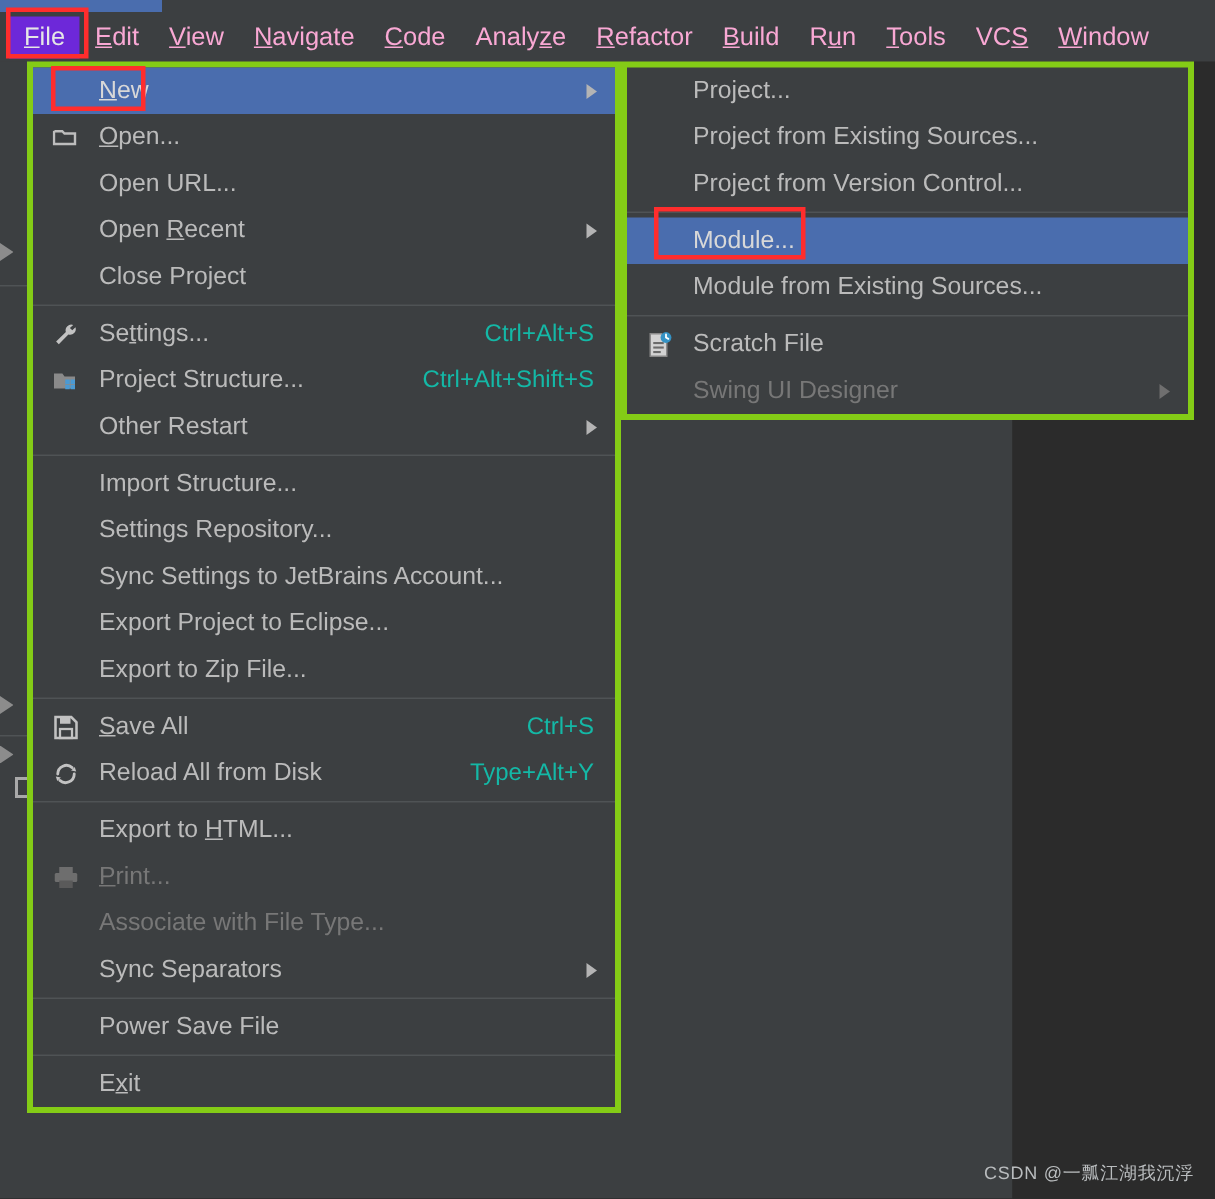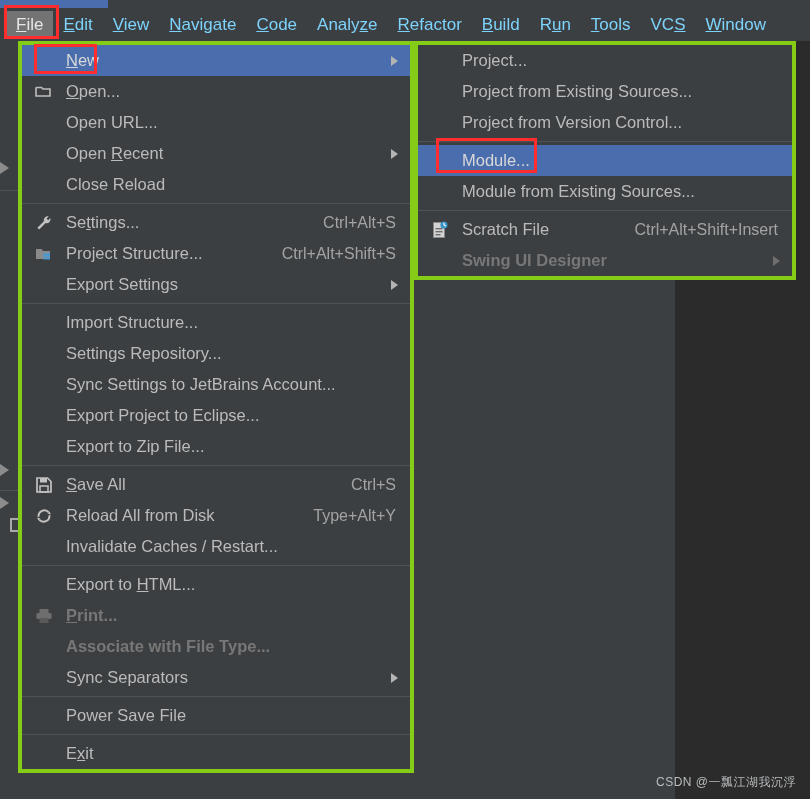--- a/index.html
+++ b/index.html
@@ -62,28 +62,28 @@
   .menubar {
     position: absolute; left: 0; top: 8px;
     width: 810px; height: 33px;
     display: flex; align-items: center;
     background: #3c3f41;
     padding-left: 6px;
   }
   .menubar-item {
     position: relative;
     font-size: 17px;
-    color: #7dd3fc;
+    color: #f9a8d4;
     padding: 3px 10px;
     white-space: nowrap;
     line-height: 22px;
   }
   .menubar-item .mn { text-decoration: underline; }
   .menubar-item.active {
-    background: #737373;
+    background: #6d28d9;
     color: #e6e6e6;
   }
 
   
   .redbox {
     position: absolute;
     border: 3px solid #ff2d2d;
     pointer-events: none;
     z-index: 40;
   }
@@ -105,26 +105,26 @@
   .mi {
     position: relative;
     height: 31px;
     display: flex; align-items: center;
     padding-left: 44px; padding-right: 14px;
     color: #bbbbbb;
     font-size: 16.5px;
     white-space: nowrap;
   }
   .mi.selected { background: #4a6dae; color: #d8d8d8; }
-  .mi.disabled { color: #777777; font-weight: bold; }
+  .mi.disabled { color: #777777; }
   .mi .label { flex: 0 0 auto; }
   .mi .label .mn { text-decoration: underline; }
   .mi .accel {
     margin-left: auto;
-    color: #a3a3a3;
+    color: #14b8a6;
     font-size: 16px;
     padding-left: 28px;
   }
   .sep { height: 1px; background: #4f5355; margin: 3px 0; }
 
   
   .submenu-arrow {
     position: absolute; right: 12px; top: 50%;
     transform: translateY(-50%);
     width: 0; height: 0;
@@ -200,21 +200,21 @@
         <span class="label"><span class="mn">O</span>pen...</span>
       </div>
       <div class="mi">
         <span class="label">Open URL...</span>
       </div>
       <div class="mi">
         <span class="label">Open <span class="mn">R</span>ecent</span>
         <span class="submenu-arrow"></span>
       </div>
       <div class="mi">
-        <span class="label">Close Reload</span>
+        <span class="label">Close Project</span>
       </div>
       <div class="sep"></div>
       <div class="mi">
         <span class="mi-icon">
           <svg width="18" height="18" viewBox="0 0 18 18">
             <path d="M13.8 2.6a3.8 3.8 0 0 0-4.9 4.7L2.4 13.7l1.8 1.8 6.4-6.5a3.8 3.8 0 0 0 4.7-4.9l-2.1 2.1-1.6-1.6z" fill="#c2c2c2"></path>
           </svg>
         </span>
         <span class="label">Se<span class="mn">t</span>tings...</span>
         <span class="accel">Ctrl+Alt+S</span>
@@ -226,21 +226,21 @@
             <rect x="8.5" y="8" width="3" height="3" fill="#4a9ad4"></rect>
             <rect x="12" y="8" width="3" height="3" fill="#4a9ad4"></rect>
             <rect x="8.5" y="11.5" width="3" height="3" fill="#4a9ad4"></rect>
             <rect x="12" y="11.5" width="3" height="3" fill="#4a9ad4"></rect>
           </svg>
         </span>
         <span class="label">Project Structure...</span>
         <span class="accel">Ctrl+Alt+Shift+S</span>
       </div>
       <div class="mi">
-        <span class="label">Export Settings</span>
+        <span class="label">Other Restart</span>
         <span class="submenu-arrow"></span>
       </div>
       <div class="sep"></div>
       <div class="mi">
         <span class="label">Import Structure...</span>
       </div>
       <div class="mi">
         <span class="label">Settings Repository...</span>
       </div>
       <div class="mi">
@@ -268,23 +268,20 @@
         <span class="mi-icon">
           <svg width="18" height="18" viewBox="0 0 18 18">
             <path d="M14.5 9a5.8 5.8 0 0 1-9.6 4.3" fill="none" stroke="#c2c2c2" stroke-width="1.9" stroke-linecap="round"></path>
             <path d="M3.5 9a5.8 5.8 0 0 1 9.6-4.3" fill="none" stroke="#c2c2c2" stroke-width="1.9" stroke-linecap="round"></path>
             <path d="M3.2 13.6 L5.6 11.4 L2.2 10.6 Z" fill="#c2c2c2"></path>
             <path d="M14.8 4.4 L12.4 6.6 L15.8 7.4 Z" fill="#c2c2c2"></path>
           </svg>
         </span>
         <span class="label">Reload All from Disk</span>
         <span class="accel">Type+Alt+Y</span>
-      </div>
-      <div class="mi">
-        <span class="label">Invalidate Caches / Restart...</span>
       </div>
       <div class="sep"></div>
       <div class="mi">
         <span class="label">Export to <span class="mn">H</span>TML...</span>
       </div>
       <div class="mi disabled">
         <span class="mi-icon">
           <svg width="18" height="18" viewBox="0 0 18 18">
             <rect x="1.5" y="6" width="15" height="6" rx="1" fill="#6e6e6e"></rect>
             <rect x="4.5" y="2" width="9" height="4" fill="#6e6e6e"></rect>
@@ -333,21 +330,20 @@
           <svg width="18" height="18" viewBox="0 0 18 18">
             <path d="M2.5 1.5 L10 1.5 L13.5 5 L13.5 16.5 L2.5 16.5 Z" fill="#d3d3d3" stroke="#8a8a8a" stroke-width="1"></path>
             <rect x="4.5" y="7" width="7" height="1.4" fill="#6b6b6b"></rect>
             <rect x="4.5" y="10" width="7" height="1.4" fill="#6b6b6b"></rect>
             <rect x="4.5" y="13" width="5" height="1.4" fill="#6b6b6b"></rect>
             <circle cx="13" cy="4" r="3.6" fill="#3592c4"></circle>
             <path d="M13 2 L13 4 L14.6 4.9" fill="none" stroke="#ffffff" stroke-width="1.2" stroke-linecap="round"></path>
           </svg>
         </span>
         <span class="label">Scratch File</span>
-        <span class="accel">Ctrl+Alt+Shift+Insert</span>
       </div>
       <div class="mi disabled">
         <span class="label">Swing UI Designer</span>
         <span class="submenu-arrow"></span>
       </div>
     </div>
 
   <div class="redbox" id="redbox-file"></div>
   <div class="redbox" id="redbox-new"></div>
   <div class="redbox" id="redbox-module"></div>

